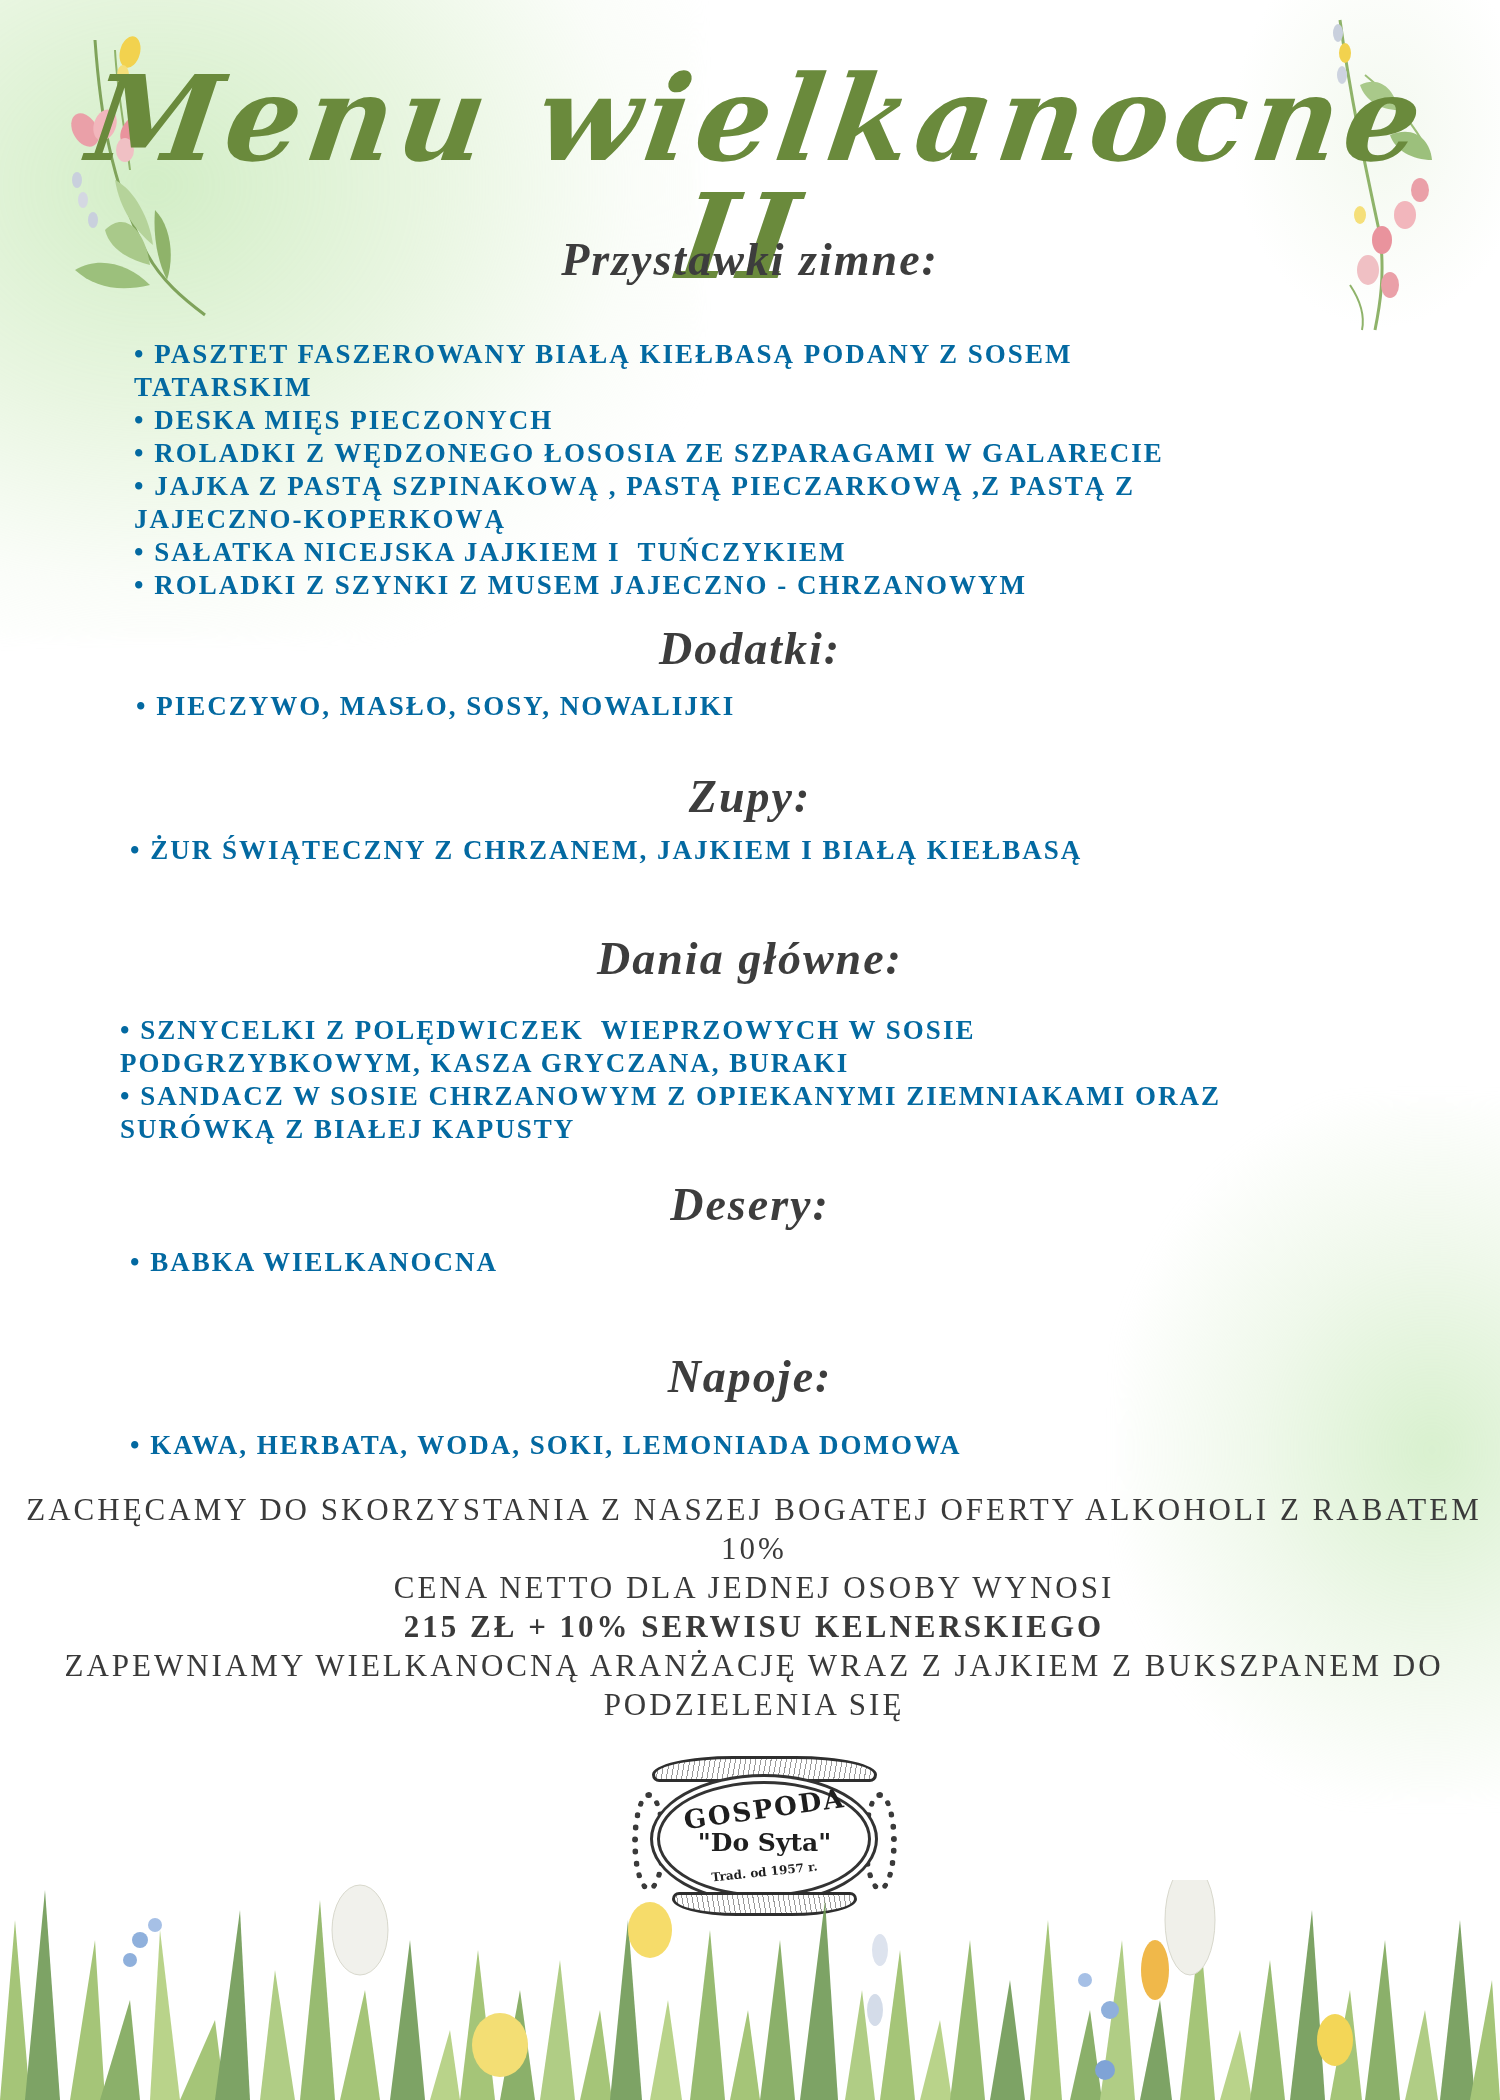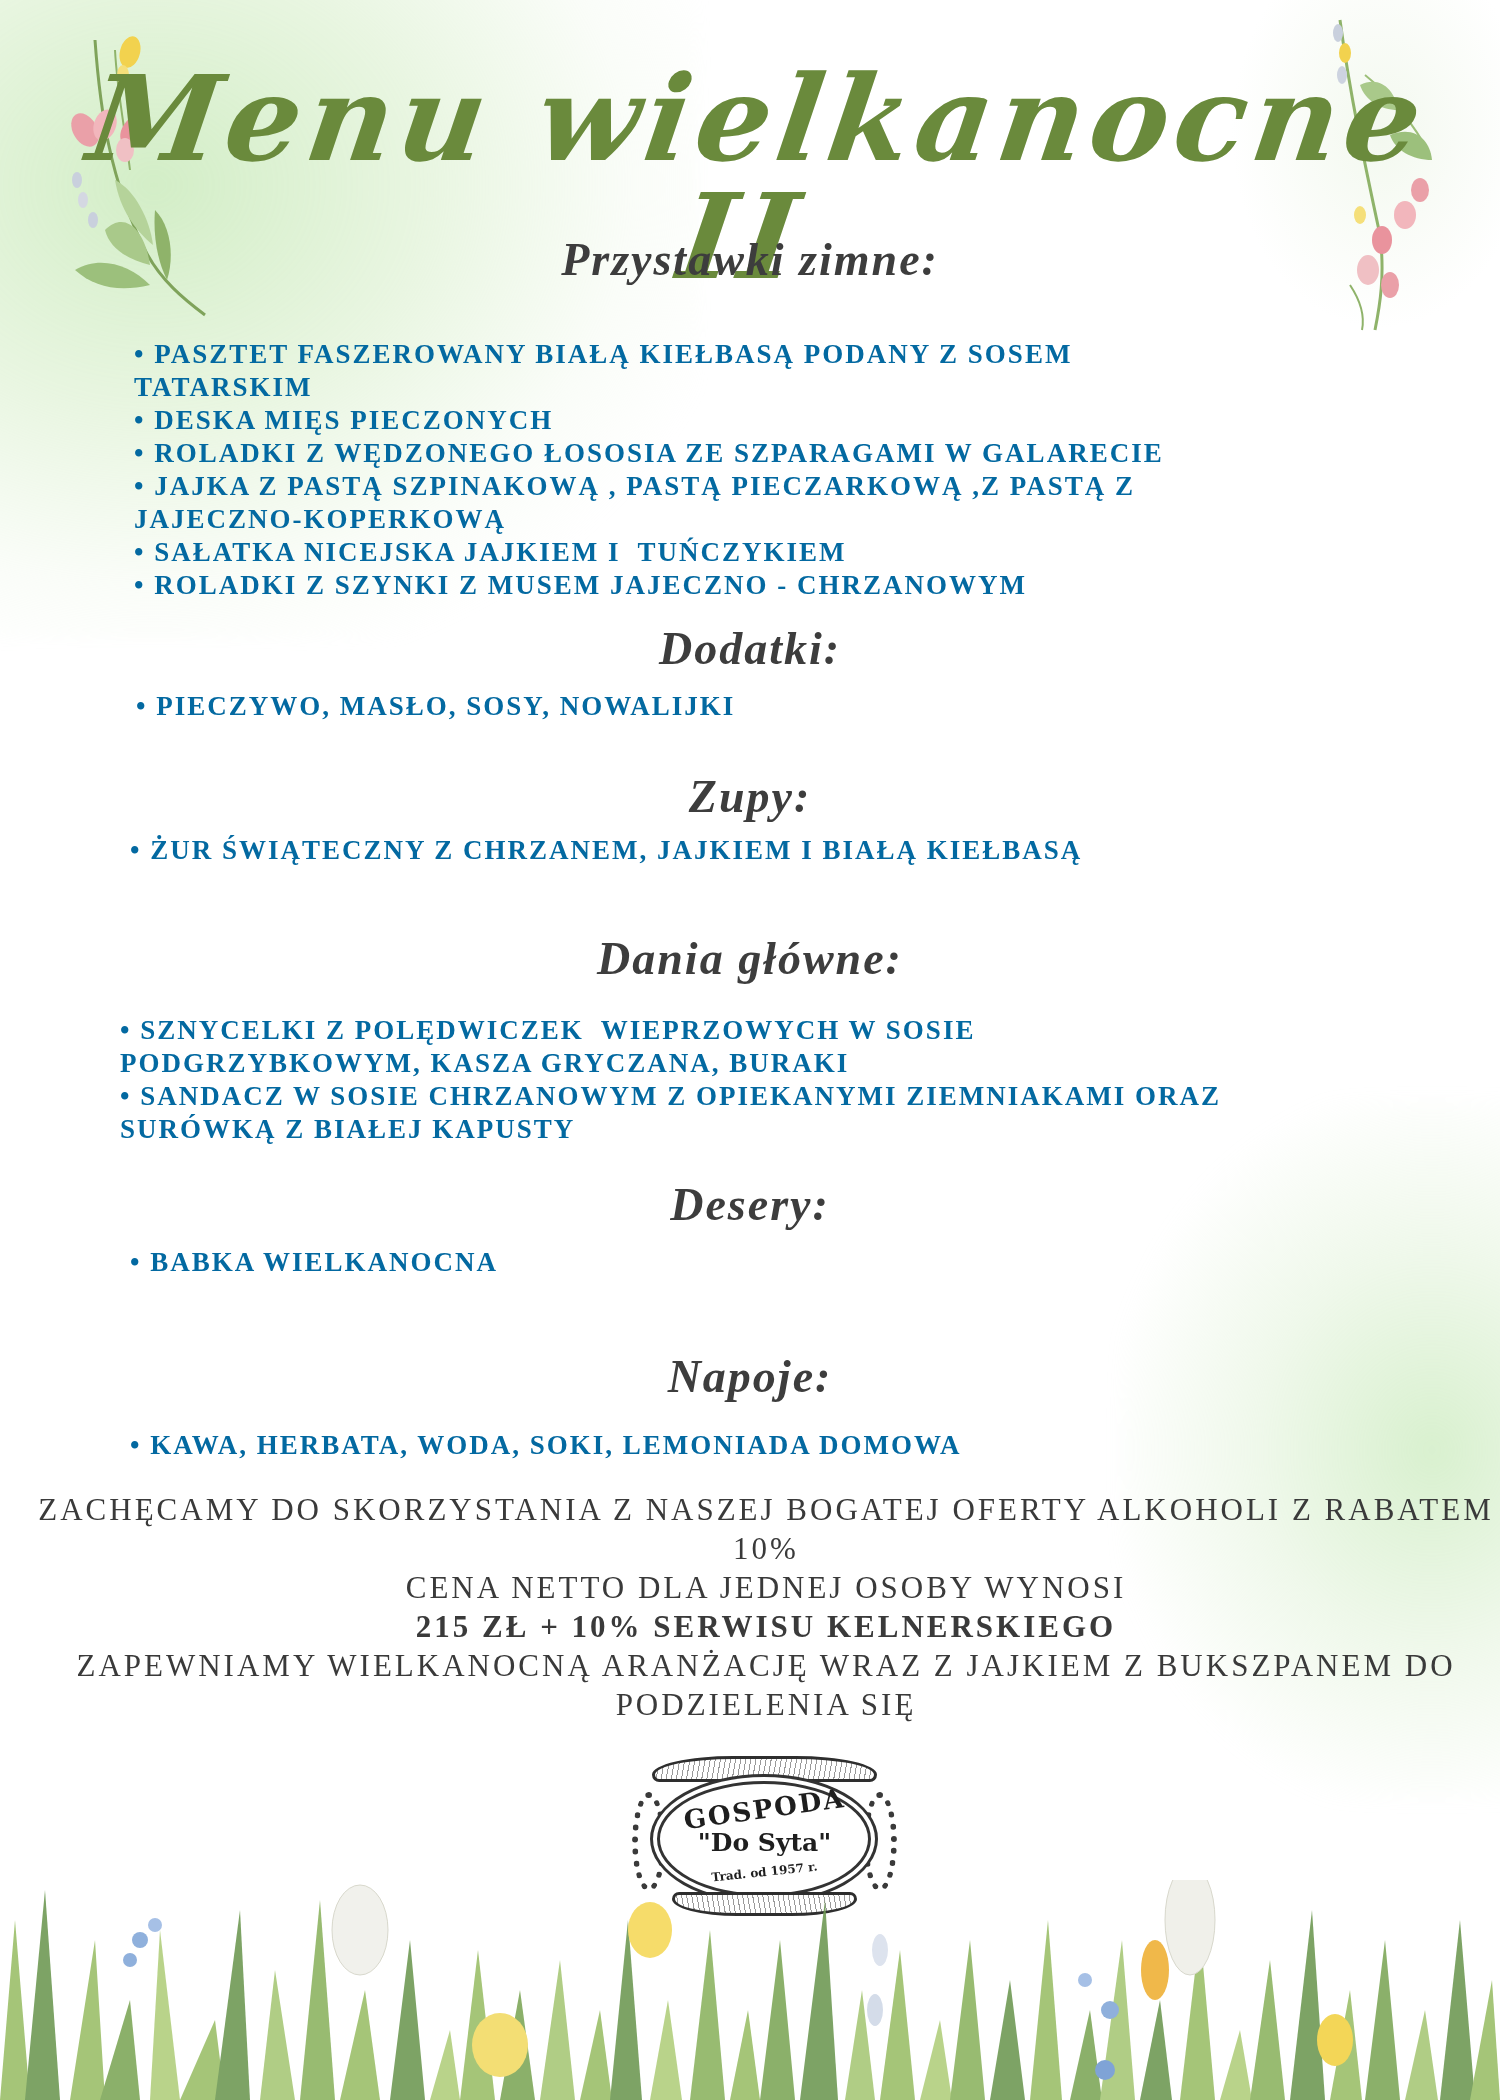--- a/index.html
+++ b/index.html
@@ -63,21 +63,21 @@
       font-weight: bold;
       letter-spacing: 2px;
       line-height: 33px;
       color: #0369a1;
       list-style: none;
     }
     .items li { white-space: pre-wrap; }
     .items li::before { content: "\2022\00a0"; }
 
     .footer-text {
-      position: absolute; left: 36px; width: 1460px; top: 1490px;
+      position: absolute; left: 24px; width: 1460px; top: 1490px;
       text-align: center;
       font-family: "Liberation Serif", serif;
       font-size: 31px;
       letter-spacing: 3px;
       line-height: 39px;
       color: #3a3a3a;
     }
     .footer-text .bold { font-weight: bold; }
 
     

